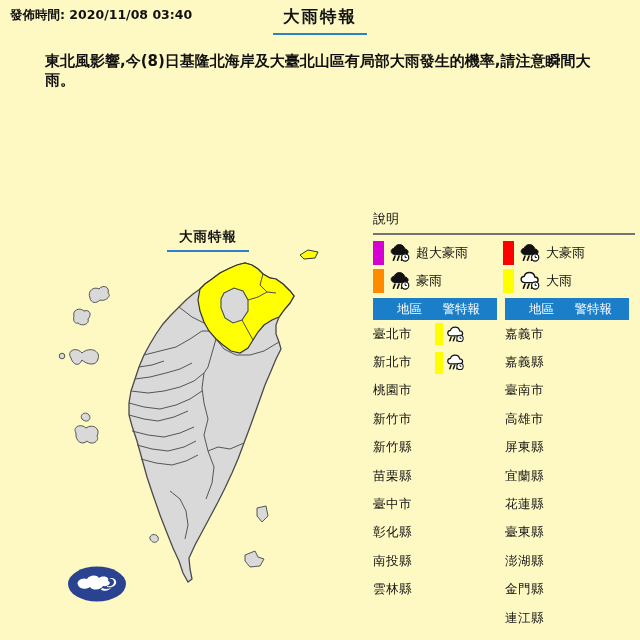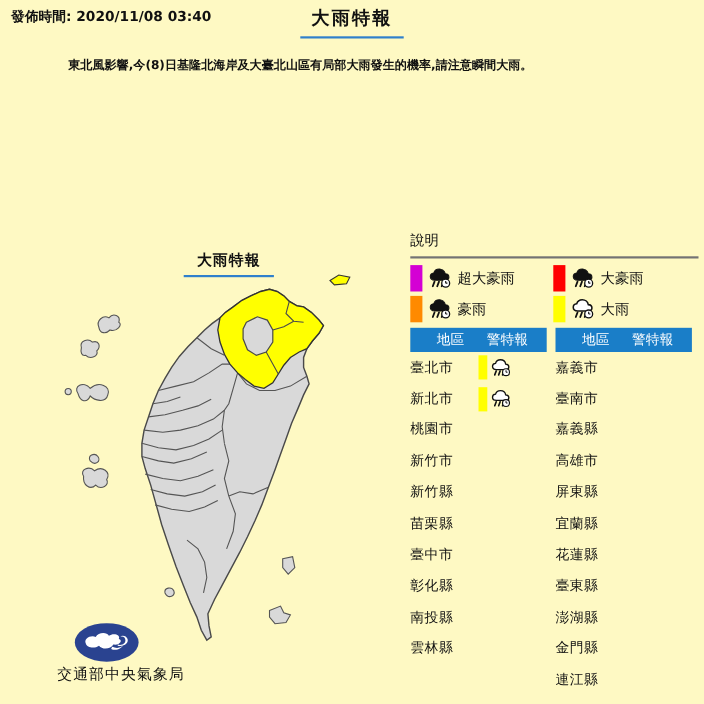--- a/index.html
+++ b/index.html
@@ -4,21 +4,21 @@
 <style>
   html,body{margin:0;padding:0;background:#fff;}
   .screen{position:relative;width:640px;height:640px;background:#fef9c3;overflow:hidden;
           font-family:"DejaVu Sans","Liberation Sans",sans-serif;color:#111;}
 
   
   .publish{position:absolute;left:10px;top:7px;font-size:12.5px;font-weight:700;}
   .title-wrap{position:absolute;left:50%;top:6px;transform:translateX(-50%);
               font-size:16.5px;font-weight:700;letter-spacing:2px;
               border-bottom:2px solid #2f80cc;padding:0 10px 5px 10px;}
-  .advisory{position:absolute;left:62px;top:52px;width:575px;font-size:11px;font-weight:700;}
+  .advisory{position:absolute;left:45px;top:52px;width:575px;font-size:15px;font-weight:700;}
 
   
   .map-label{position:absolute;left:167px;top:228px;font-size:13.5px;font-weight:700;
              letter-spacing:1px;border-bottom:2px solid #2f80cc;padding:0 12px 4px 12px;}
   .map-svg{position:absolute;left:52px;top:243px;}
   .logo{position:absolute;left:66px;top:564px;}
   .agency{position:absolute;left:52px;top:604px;font-size:13.5px;letter-spacing:1px;}
 
   
   .panel{position:absolute;left:373px;top:210px;width:262px;}
@@ -125,21 +125,20 @@
     <path fill="#ffff00" stroke="#333" stroke-width="1" d="M248,12 L256,7 L266,9 L263,15 L252,16 Z"></path>
   </svg>
 
   <svg class="logo" width="62" height="40" viewBox="0 0 62 40">
     <ellipse cx="31" cy="20" rx="29" ry="17.5" fill="#2a4390"></ellipse>
     <path fill="#fff" d="M12,21 C10,17 16,13 21,15 C23,11 31,10 33,14 C37,11 44,13 42,17 C46,18 43,23 37,22 C35,26 27,27 24,23 C20,26 13,25 12,21 Z
       M20,18 C22,16 26,16 27,18 C28,20 24,21 22,21 C20,21 19,19 20,18 Z"></path>
     <path fill="#fff" d="M41,23 C47,24 51,21 50,17 C49,14 45,13 43,15 C46,14 48,16 48,18 C48,21 45,23 41,22 Z"></path>
     <path fill="#fff" d="M36,24 C40,26 45,25 46,22 C45,26 39,28 35,26 Z"></path>
   </svg>
-  <div class="agency">交通部中央氣象局</div>
 
   <div class="panel">
     <div class="legend-title">說明</div>
 
     <div class="legend-grid">
       <div class="legend-item">
         <span class="swatch sw-0"></span>
         <svg class="wicon" width="24" height="24" viewBox="0 0 26 26">
             <use href="#sym-cloud-filled"></use>
           </svg>
@@ -233,25 +232,25 @@
           <span class="warn" data-warning=""></span>
         </div>
       </div>
 
       <div class="tcol">
         <div class="trow">
           <span class="tname">嘉義市</span>
           <span class="warn" data-warning=""></span>
         </div>
         <div class="trow">
+          <span class="tname">嘉義縣</span>
+          <span class="warn" data-warning=""></span>
+        </div>
+        <div class="trow">
           <span class="tname">臺南市</span>
-          <span class="warn" data-warning=""></span>
-        </div>
-        <div class="trow">
-          <span class="tname">嘉義縣</span>
           <span class="warn" data-warning=""></span>
         </div>
         <div class="trow">
           <span class="tname">高雄市</span>
           <span class="warn" data-warning=""></span>
         </div>
         <div class="trow">
           <span class="tname">屏東縣</span>
           <span class="warn" data-warning=""></span>
         </div>

